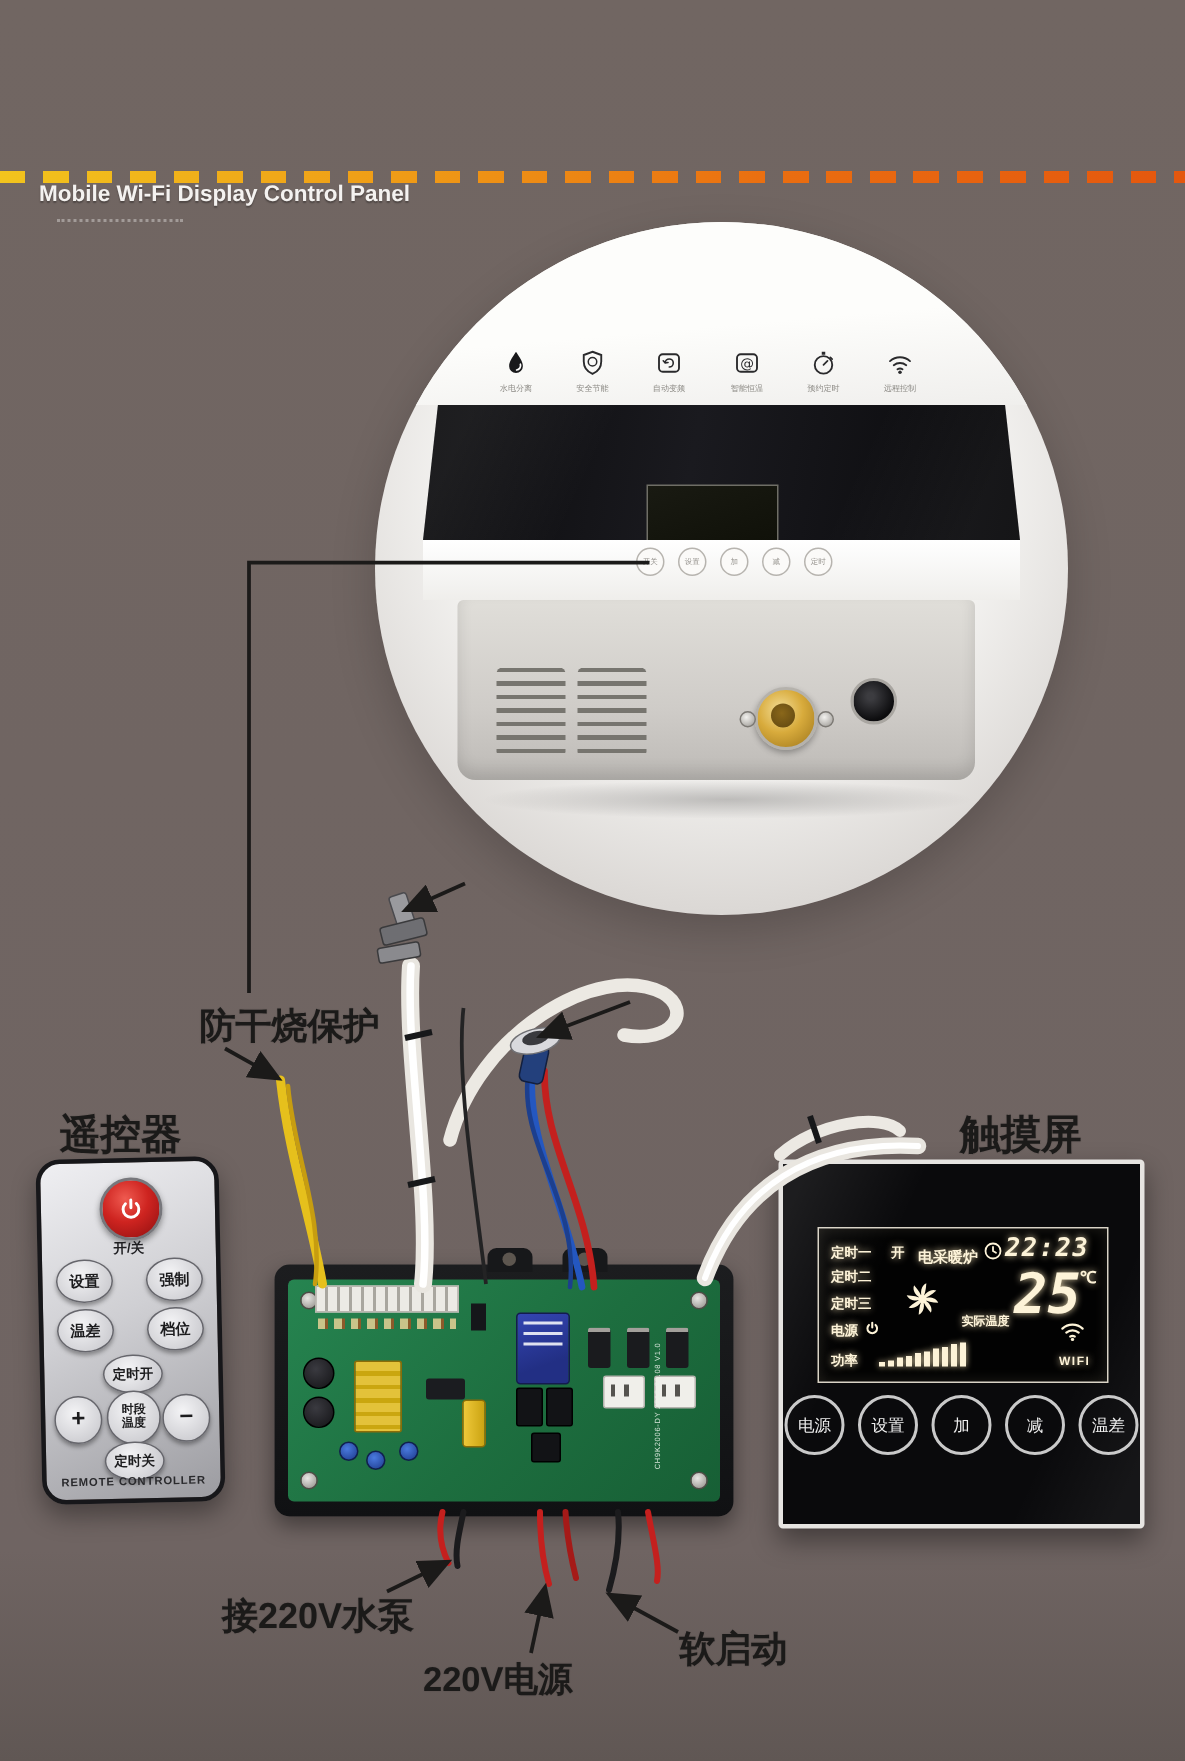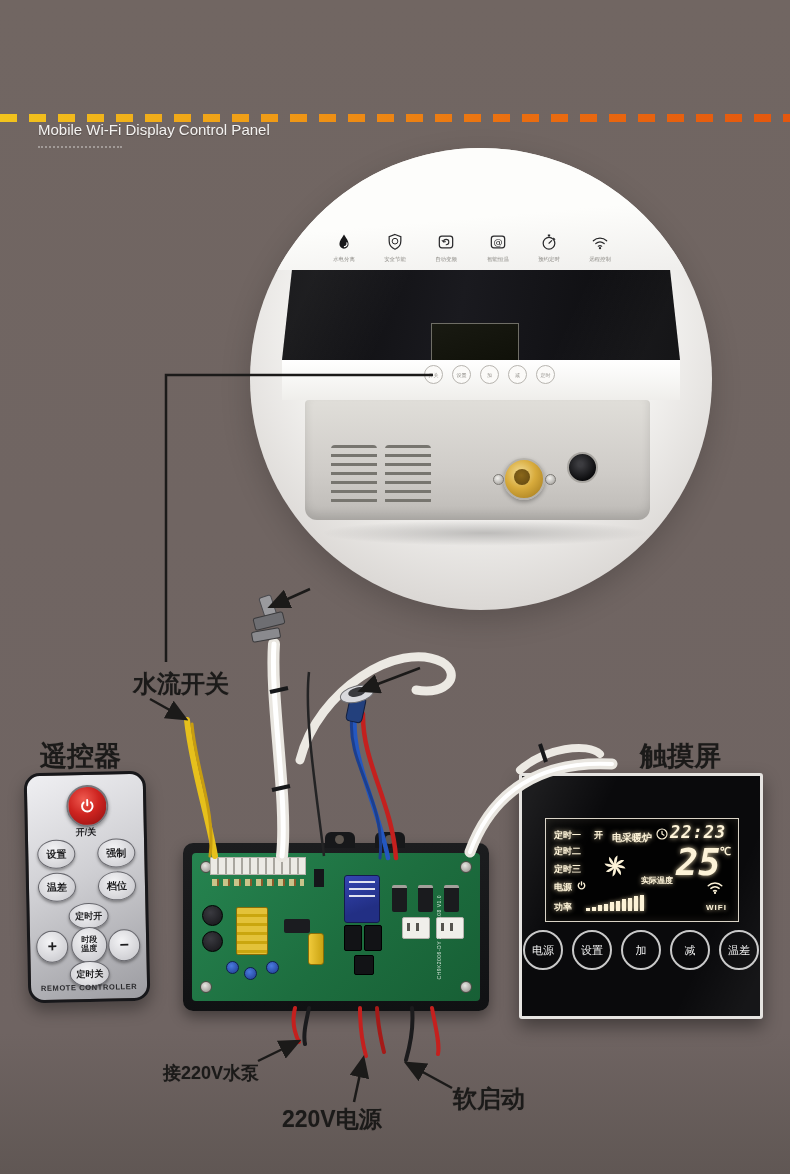--- a/index.html
+++ b/index.html
@@ -19,22 +19,22 @@
     font-size:30px;font-weight:bold;color:#fff;letter-spacing:1px;
     text-shadow:0 1px 2px rgba(0,0,0,.35);white-space:nowrap;
   }
   .dashes{
     position:absolute;left:0;top:114px;width:790px;height:8px;
     background:linear-gradient(90deg,#f2c41d 0%,#ef9a16 35%,#ea6e10 65%,#e4570e 100%);
     -webkit-mask-image:repeating-linear-gradient(90deg,#000 0 17px,transparent 17px 29px);
     mask-image:repeating-linear-gradient(90deg,#000 0 17px,transparent 17px 29px);
   }
   .subtitle{
-    position:absolute;left:38px;top:121px;font-size:15px;color:#f4f2f0;
-    text-shadow:0 1px 1px rgba(0,0,0,.3);white-space:nowrap;
+    position:absolute;left:26px;top:121px;font-size:15px;color:#f4f2f0;
+    text-shadow:0 1px 1px rgba(0,0,0,.3);white-space:nowrap;font-weight:bold;
   }
   .subtitle-dots{
     position:absolute;left:38px;top:146px;width:84px;height:0;
     border-top:2px dotted rgba(255,255,255,.35);
   }
   
   .photo-circle{
     position:absolute;left:250px;top:148px;width:462px;height:462px;border-radius:50%;
     background:radial-gradient(circle at 50% 38%,#ffffff 0%,#f4f3f1 48%,#dcd9d6 76%,#c7c4c1 100%);
     overflow:hidden;z-index:1;box-shadow:0 10px 30px rgba(0,0,0,.18);
@@ -428,20 +428,20 @@
     <path d="M432,1008 C436,1030 440,1044 438,1054" fill="none" stroke="#c4201e" stroke-width="4" stroke-linecap="round"></path>
 
     <line x1="310" y1="589" x2="272" y2="606" stroke="#1b1a19" stroke-width="2.5" marker-end="url(#ah)"></line>
     <line x1="420" y1="668" x2="362" y2="690" stroke="#1b1a19" stroke-width="2.5" marker-end="url(#ah)"></line>
     <line x1="150" y1="699" x2="184" y2="718" stroke="#1b1a19" stroke-width="2.5" marker-end="url(#ah)"></line>
     <line x1="258" y1="1061" x2="297" y2="1042" stroke="#1b1a19" stroke-width="2.5" marker-end="url(#ah)"></line>
     <line x1="354" y1="1102" x2="363" y2="1060" stroke="#1b1a19" stroke-width="2.5" marker-end="url(#ah)"></line>
     <line x1="452" y1="1088" x2="408" y2="1064" stroke="#1b1a19" stroke-width="2.5" marker-end="url(#ah)"></line>
   </svg>
 
-  <div class="callout" style="left:133px;top:668px;font-size:24px;">水流开关</div>
+  <div class="callout" style="left:133px;top:668px;font-size:24px;">防干烧保护</div>
   <div class="callout" style="left:40px;top:738px;font-size:27px;">遥控器</div>
   <div class="callout" style="left:640px;top:738px;font-size:27px;">触摸屏</div>
-  <div class="callout" style="left:148px;top:1061px;font-size:18px;margin-left:15px;">接220V水泵</div>
+  <div class="callout" style="left:148px;top:1061px;font-size:24px;">接220V水泵</div>
   <div class="callout" style="left:282px;top:1104px;font-size:23px;">220V电源</div>
   <div class="callout" style="left:453px;top:1083px;font-size:24px;">软启动</div>
 
 </div>
 
 </body></html>

